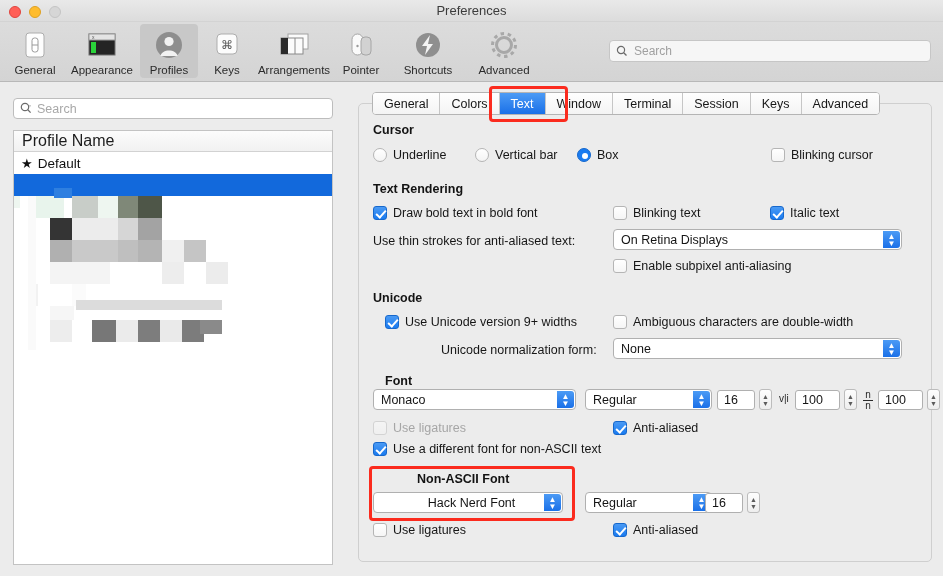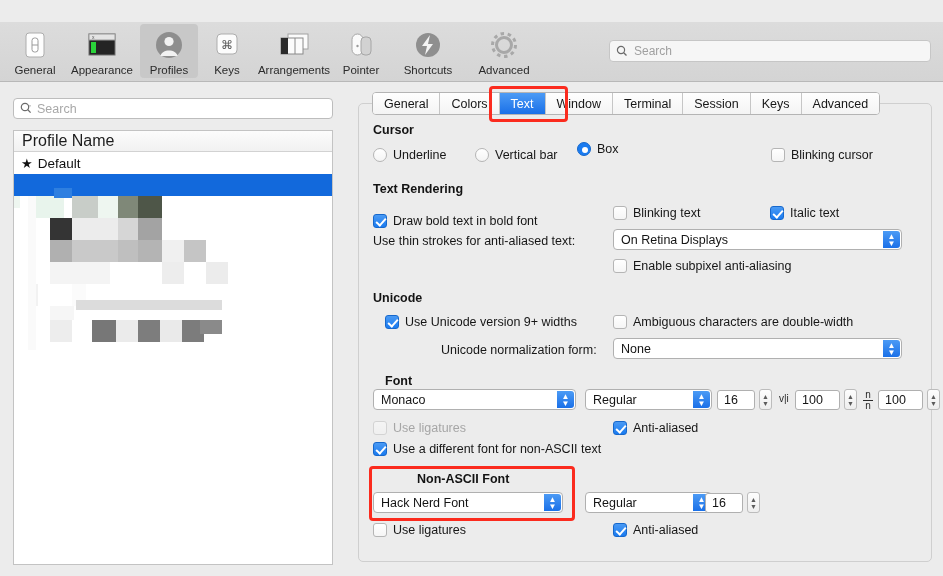--- a/index.html
+++ b/index.html
@@ -182,20 +182,28 @@
   .redbox {
     position: absolute; border: 3px solid #fb2b1e; border-radius: 4px;
     pointer-events: none;
   }
 </style>
 </head>
 <body>
 
 <div id="window">
 
+  <div id="titlebar">
+    <div id="traffic">
+      <span class="tl tl-red"></span>
+      <span class="tl tl-yellow"></span>
+      <span class="tl tl-green"></span>
+    </div>
+    <div id="window-title">Preferences</div>
+  </div>
 
   <div id="toolbar">
     <div id="toolbar-items">
 
       <div class="tb-item">
         <span class="tb-icon">
           <svg width="26" height="30" viewBox="0 0 26 30">
             <rect x="4" y="3" width="18" height="24" rx="3" fill="#fdfdfd" stroke="#adadad"></rect>
             <rect x="10" y="8" width="6" height="14" rx="2.5" fill="#fff" stroke="#9a9a9a"></rect>
             <line x1="10" y1="15" x2="16" y2="15" stroke="#9a9a9a"></line>
@@ -374,32 +382,32 @@
     <div class="grp-title" style="position:absolute;left:28px;top:41px;">Cursor</div>
 
     <div class="row" style="position:absolute;left:28px;top:66px;">
       <span class="radio"></span>
       <span class="lbl">Underline</span>
     </div>
     <div class="row" style="position:absolute;left:130px;top:66px;">
       <span class="radio"></span>
       <span class="lbl">Vertical bar</span>
     </div>
-    <div class="row" style="position:absolute;left:232px;top:60px;">
+    <div class="row" style="position:absolute;left:232px;top:66px;">
       <span class="radio on"></span>
       <span class="lbl">Box</span>
     </div>
     <div class="row" style="position:absolute;left:426px;top:66px;">
       <span class="check"></span>
       <span class="lbl">Blinking cursor</span>
     </div>
 
     <div class="grp-title" style="position:absolute;left:28px;top:100px;">Text Rendering</div>
 
-    <div class="row" style="position:absolute;left:28px;top:132px;">
+    <div class="row" style="position:absolute;left:28px;top:124px;">
       <span class="check on"></span>
       <span class="lbl">Draw bold text in bold font</span>
     </div>
     <div class="row" style="position:absolute;left:268px;top:124px;">
       <span class="check"></span>
       <span class="lbl">Blinking text</span>
     </div>
     <div class="row" style="position:absolute;left:425px;top:124px;">
       <span class="check on"></span>
       <span class="lbl">Italic text</span>
@@ -486,21 +494,21 @@
       <span class="check on"></span>
       <span class="lbl">Anti-aliased</span>
     </div>
     <div class="row" style="position:absolute;left:28px;top:360px;">
       <span class="check on"></span>
       <span class="lbl">Use a different font for non-ASCII text</span>
     </div>
 
     <div class="grp-title" style="position:absolute;left:28px;top:390px;margin-left:44px;">Non-ASCII Font</div>
 
-    <div class="popup" style="position:absolute;left:28px;top:410px;width:190px;">
+    <div class="popup" style="position:absolute;left:28px;top:410px;width:190px;justify-content:center;">
       <span>Hack Nerd Font</span>
       <span class="arrows">
           <span>▲</span>
           <span>▼</span>
         </span>
     </div>
     <div class="popup" style="position:absolute;left:240px;top:410px;width:127px;">
       <span>Regular</span>
       <span class="arrows">
           <span>▲</span>

